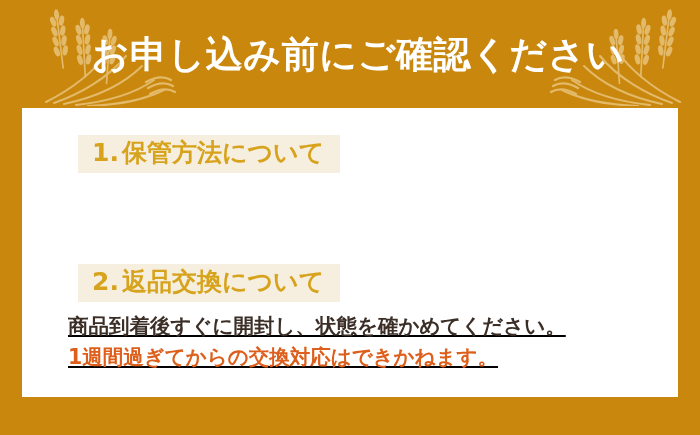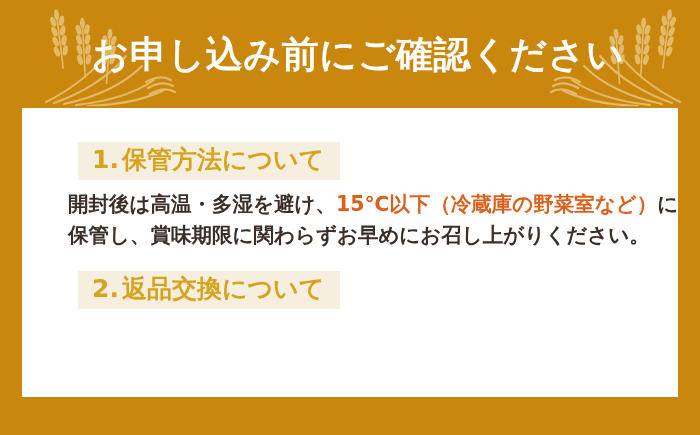--- a/index.html
+++ b/index.html
@@ -72,21 +72,21 @@
     box-sizing: border-box;
     z-index: 2;
   }
 
   .section-block { position: absolute; left: 0; width: 656px; }
   #section-1 { top: 22px; }
   #section-2 { top: 151px; text-decoration: underline; }
 
   .section-heading {
     display: inline-block;
-    margin: 12px 0 0 56px;
+    margin: 5px 0 0 56px;
     padding: 4px 16px 5px 14px;
     background: #f6efdf;
     color: #d7a31c;
     font-size: 25px;
     font-weight: bold;
     line-height: 1.15;
     white-space: nowrap;
   }
   .section-heading .heading-num { margin-right: 3px; }
 
@@ -228,30 +228,30 @@
 
     <div id="header-title">お申し込み前にご確認ください</div>
   </div>
 
   <div id="content-panel">
 
     <div class="section-block" id="section-1">
       <div class="section-heading">
         <span class="heading-num">1.</span><span>保管方法について</span>
       </div>
-      <div class="section-body">
-        <span class="line">
-          <span>開封後は高温・多湿を避け、</span><span class="accent">15℃以下（冷蔵庫の野菜室など）</span><span>に</span>
-        </span>
-        <span class="line">
-          <span>保管し、賞味期限に関わらずお早めにお召し上がりください。</span>
-        </span>
-      </div>
     </div>
 
     <div class="section-block" id="section-2">
       <div class="section-heading">
         <span class="heading-num">2.</span><span>返品交換について</span>
       </div>
+      <div class="section-body">
+        <span class="line">
+          <span>商品到着後すぐに開封し、状態を確かめてください。</span>
+        </span>
+        <span class="line">
+          <span class="accent">1週間過ぎてからの交換対応はできかねます。</span>
+        </span>
+      </div>
     </div>
 
   </div>
 </div>
 
 </body></html>

